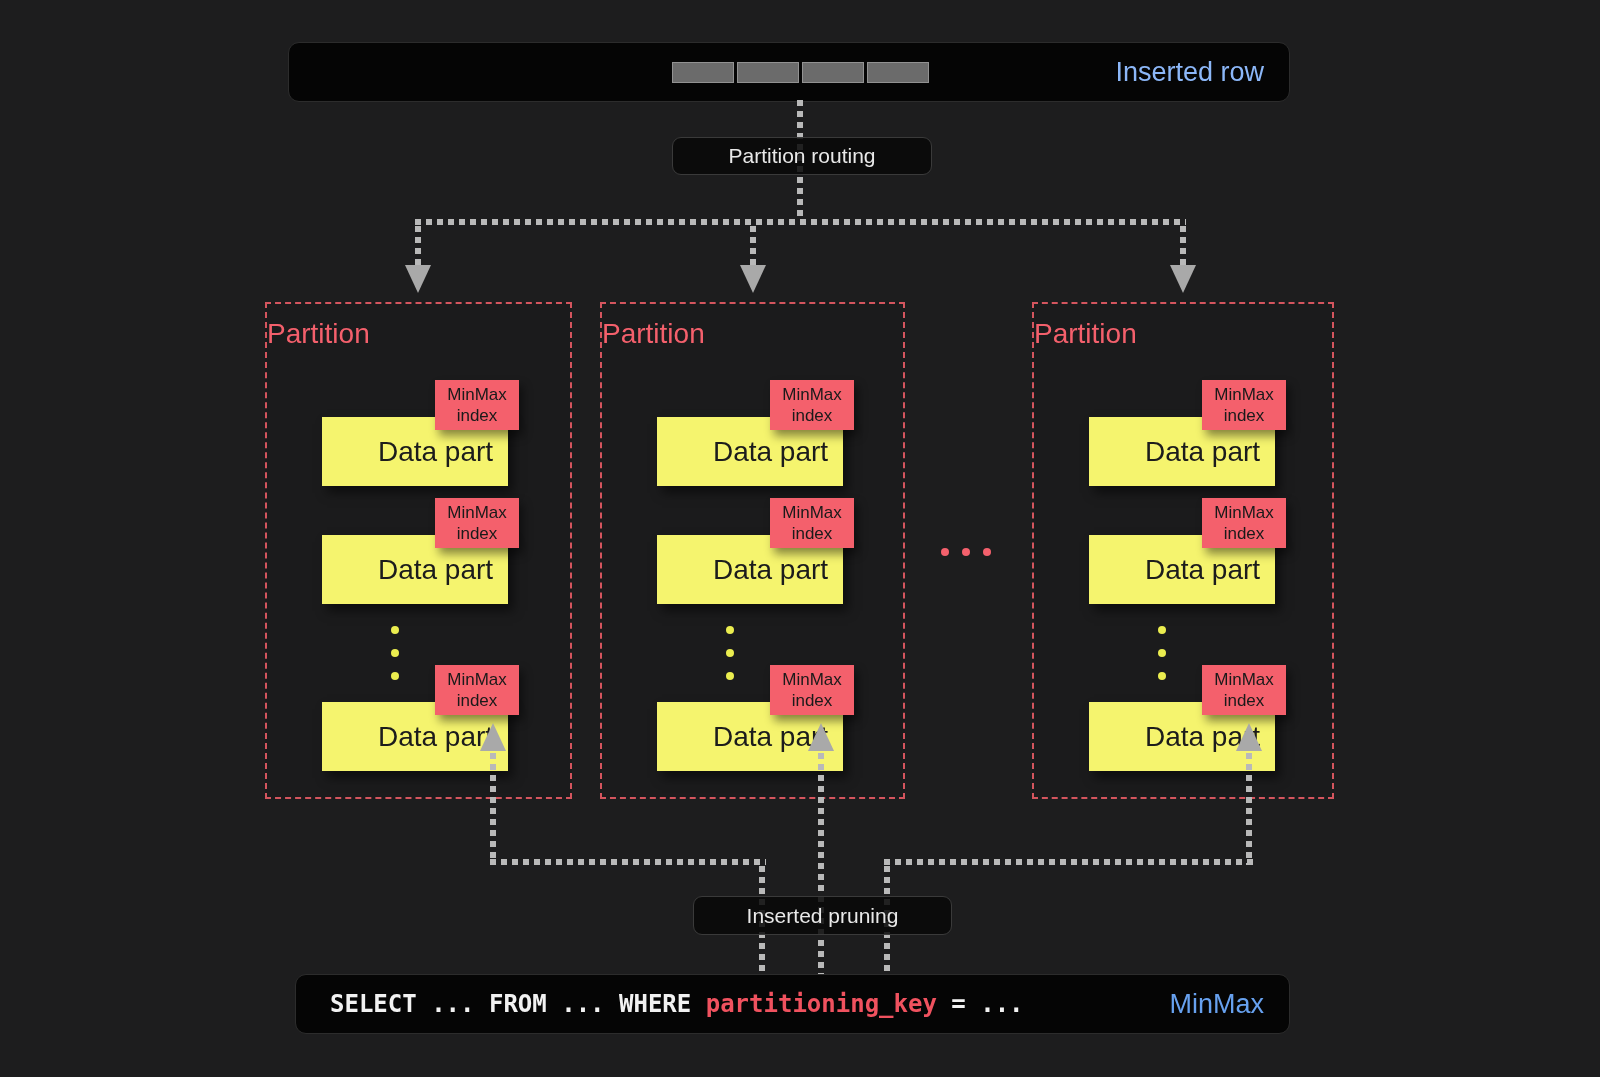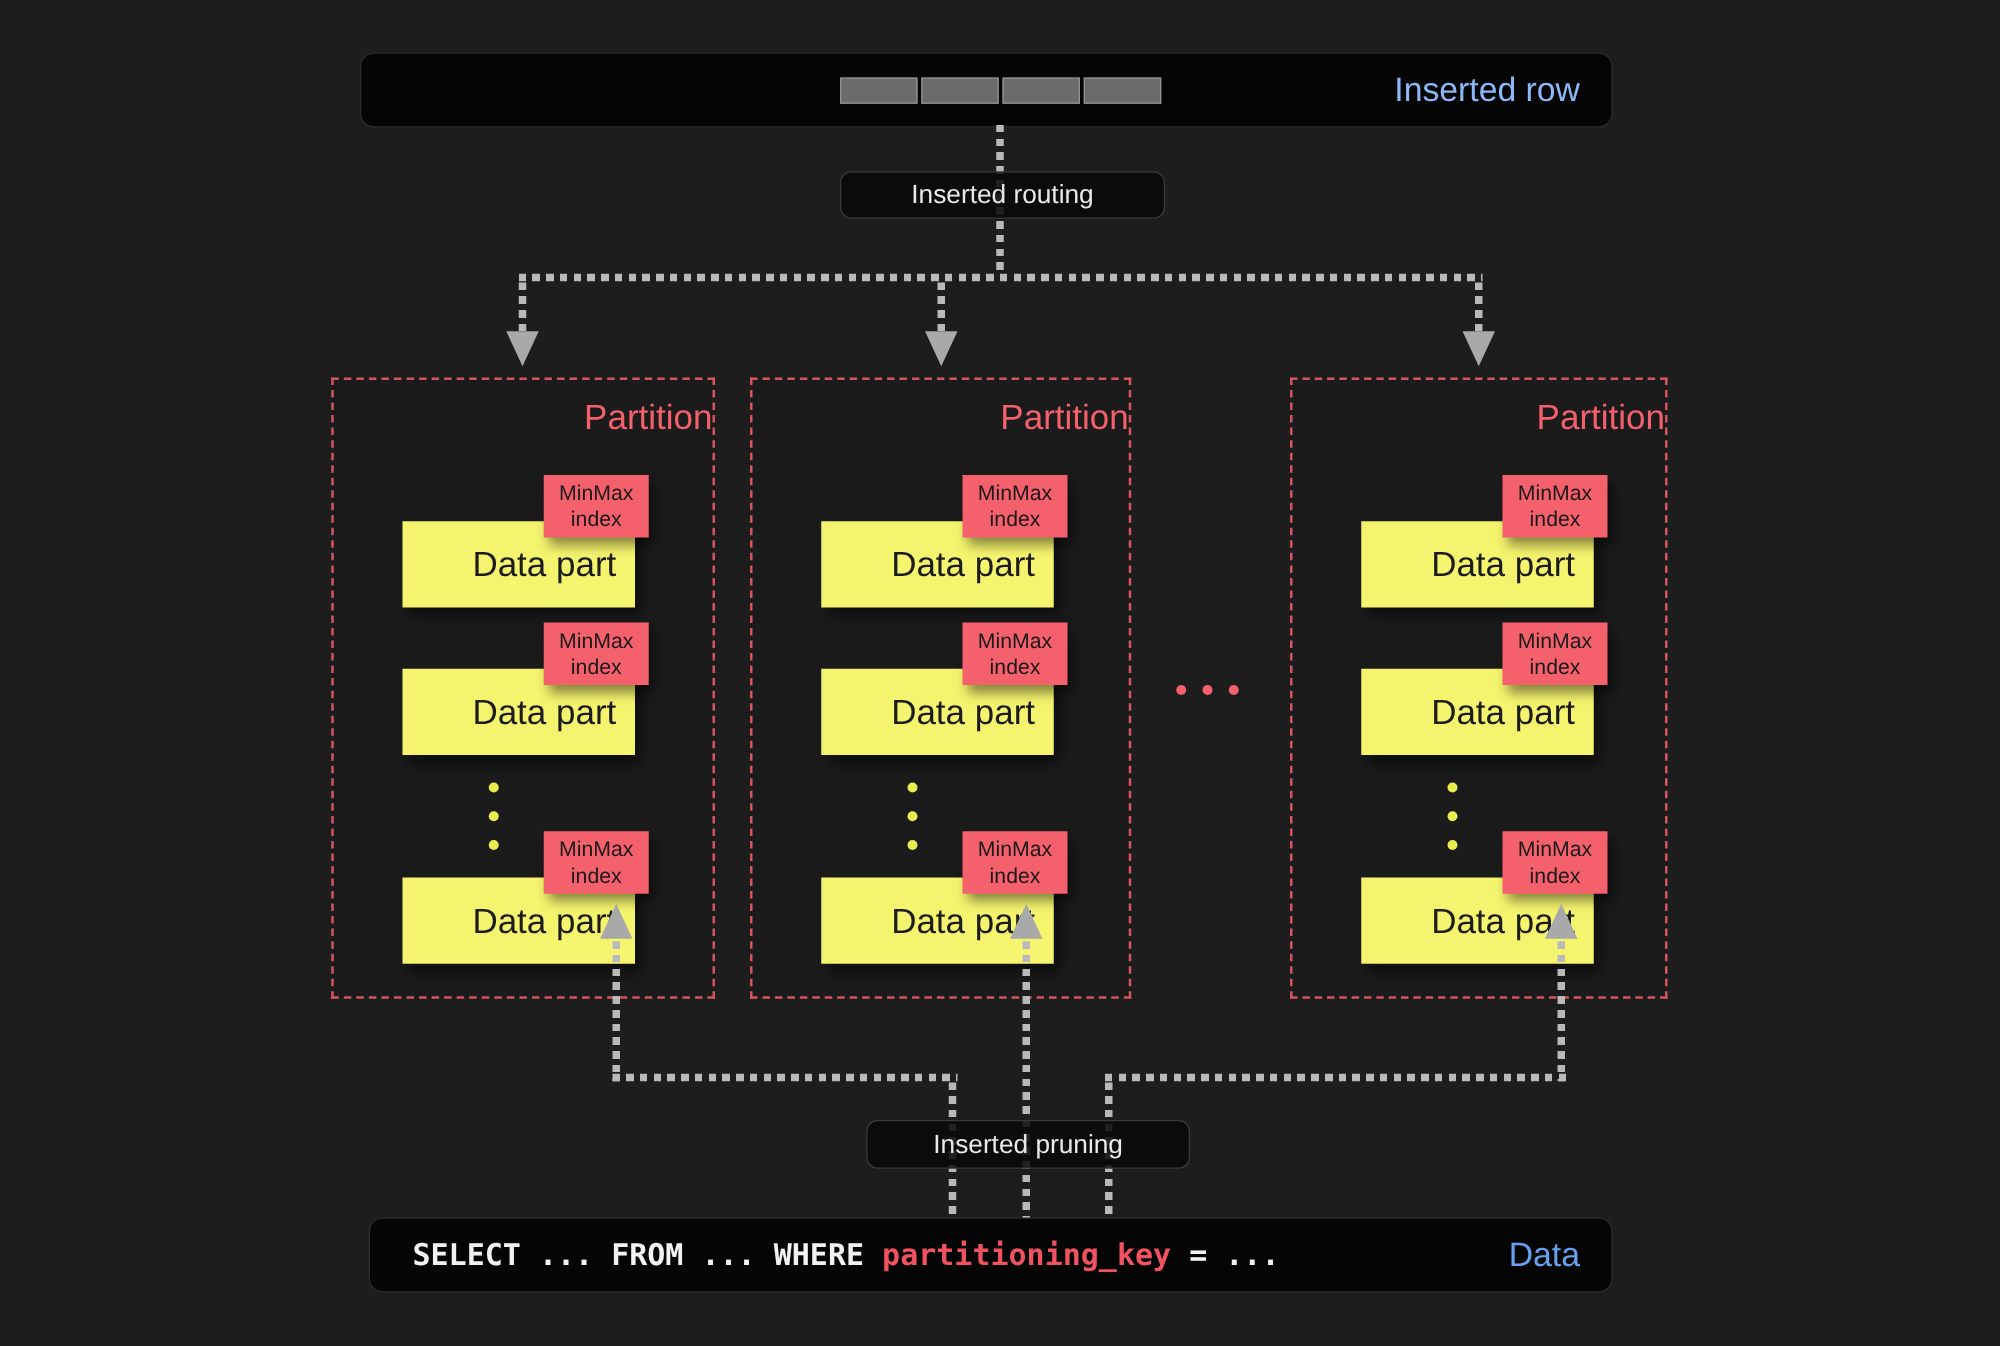--- a/index.html
+++ b/index.html
@@ -40,21 +40,21 @@
   .arr-up{position:absolute;width:0;height:0;z-index:4;
           border-left:13px solid transparent;border-right:13px solid transparent;
           border-bottom:28px solid #a9a9a9;}
 
   
   .partition{position:absolute;top:302px;height:497px;border:2px dashed #d4555e;
              box-sizing:border-box;background:rgba(0,0,0,0.05);}
   .p1{left:265px;width:307px;}
   .p2{left:600px;width:305px;}
   .p3{left:1032px;width:302px;}
-  .partition-title{position:absolute;top:14px;left:0;width:100%;text-align:right;
+  .partition-title{position:absolute;top:14px;left:0;width:100%;text-align:left;
                    color:#f4606c;font-size:28px;}
   .data-part{position:absolute;left:55px;width:145px;height:69px;background:#f5f46e;
              color:#1c1c1c;font-size:28px;display:flex;align-items:center;justify-content:center;
              box-shadow:5px 7px 10px rgba(0,0,0,0.5);z-index:2;padding-left:41px;}
   .minmax{position:absolute;left:168px;width:84px;height:50px;background:#f4606c;
           color:#1a1a1a;font-size:17px;line-height:1.25;text-align:center;
           display:flex;align-items:center;justify-content:center;
           box-shadow:4px 6px 9px rgba(0,0,0,0.45);z-index:3;}
   .mm1{top:76px;}  .dp1{top:113px;}
   .mm2{top:194px;} .dp2{top:231px;}
@@ -82,21 +82,21 @@
 
   <div class="dot-v" style="left:797px;top:100px;height:119px;"></div>
   <div class="dot-h" style="left:415px;top:219px;width:771px;"></div>
   <div class="dot-v" style="left:415px;top:226px;height:39px;"></div>
   <div class="dot-v" style="left:750px;top:226px;height:39px;"></div>
   <div class="dot-v" style="left:1180px;top:226px;height:39px;"></div>
   <div class="arr-down" style="left:405px;top:265px;"></div>
   <div class="arr-down" style="left:740px;top:265px;"></div>
   <div class="arr-down" style="left:1170px;top:265px;"></div>
 
-  <div class="pill pill-routing">Inserted routing</div>
+  <div class="pill pill-routing">Partition routing</div>
 
   <div class="partition p1">
     <div class="partition-title">Partition</div>
     <div class="minmax mm1">MinMax index</div>
     <div class="data-part dp1">Data part</div>
     <div class="minmax mm2">MinMax index</div>
     <div class="data-part dp2">Data part</div>
     <div class="ydot yd1"></div>
     <div class="ydot yd2"></div>
     <div class="ydot yd3"></div>
@@ -144,16 +144,16 @@
   <div class="dot-v" style="left:1246px;top:753px;height:112px;"></div>
   <div class="dot-h" style="left:490px;top:859px;width:276px;"></div>
   <div class="dot-h" style="left:884px;top:859px;width:369px;"></div>
   <div class="dot-v" style="left:759px;top:866px;height:108px;"></div>
   <div class="dot-v" style="left:884px;top:866px;height:108px;"></div>
 
   <div class="pill pill-pruning">Inserted pruning</div>
 
   <div class="bar bar-query">
     <div class="code"><span>SELECT ... FROM ... WHERE </span><span class="key">partitioning_key</span><span> = ...</span></div>
-    <div class="bar-label query-label">Data</div>
+    <div class="bar-label query-label">MinMax</div>
   </div>
 
 </div>
 
 </body></html>

